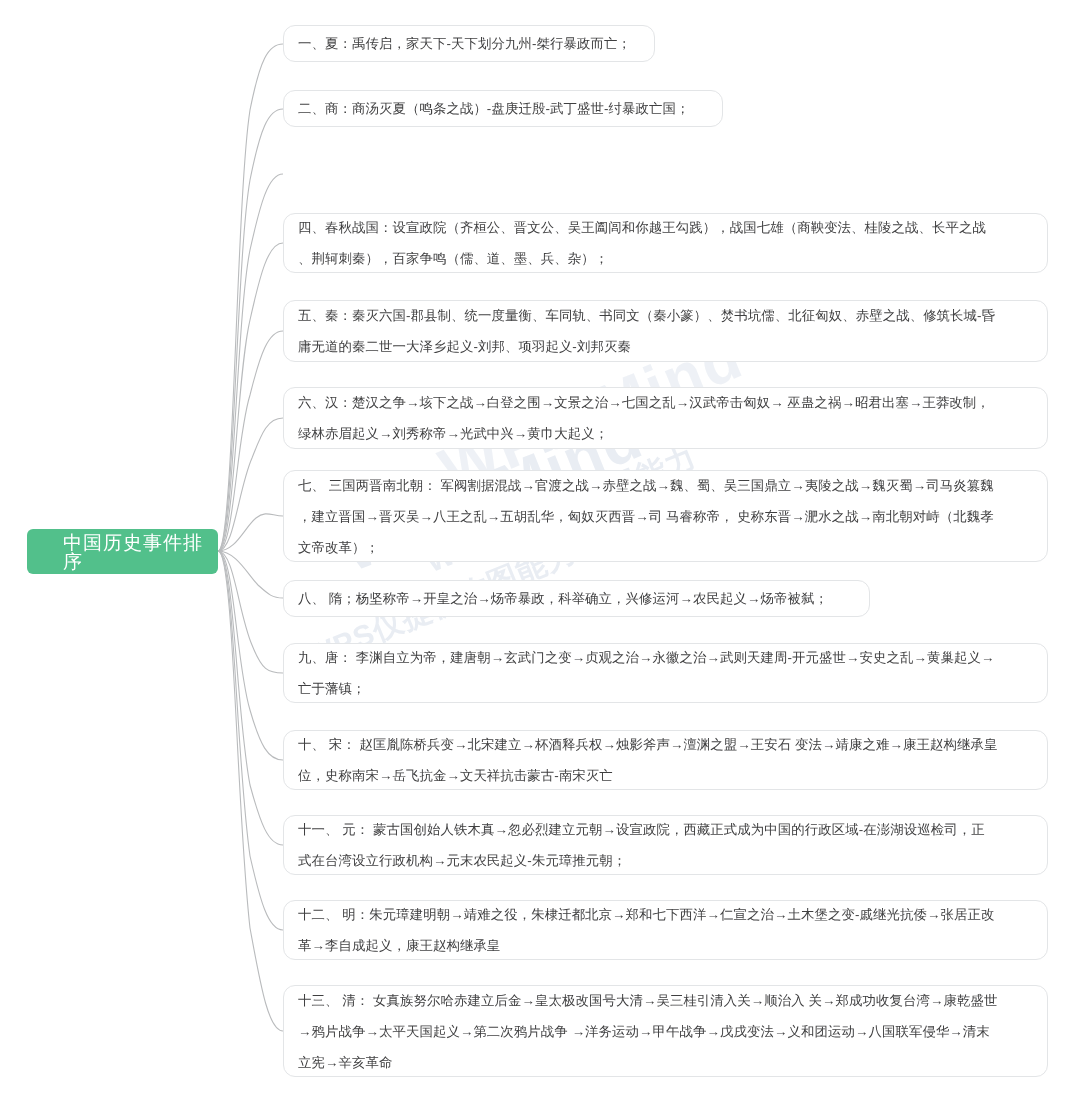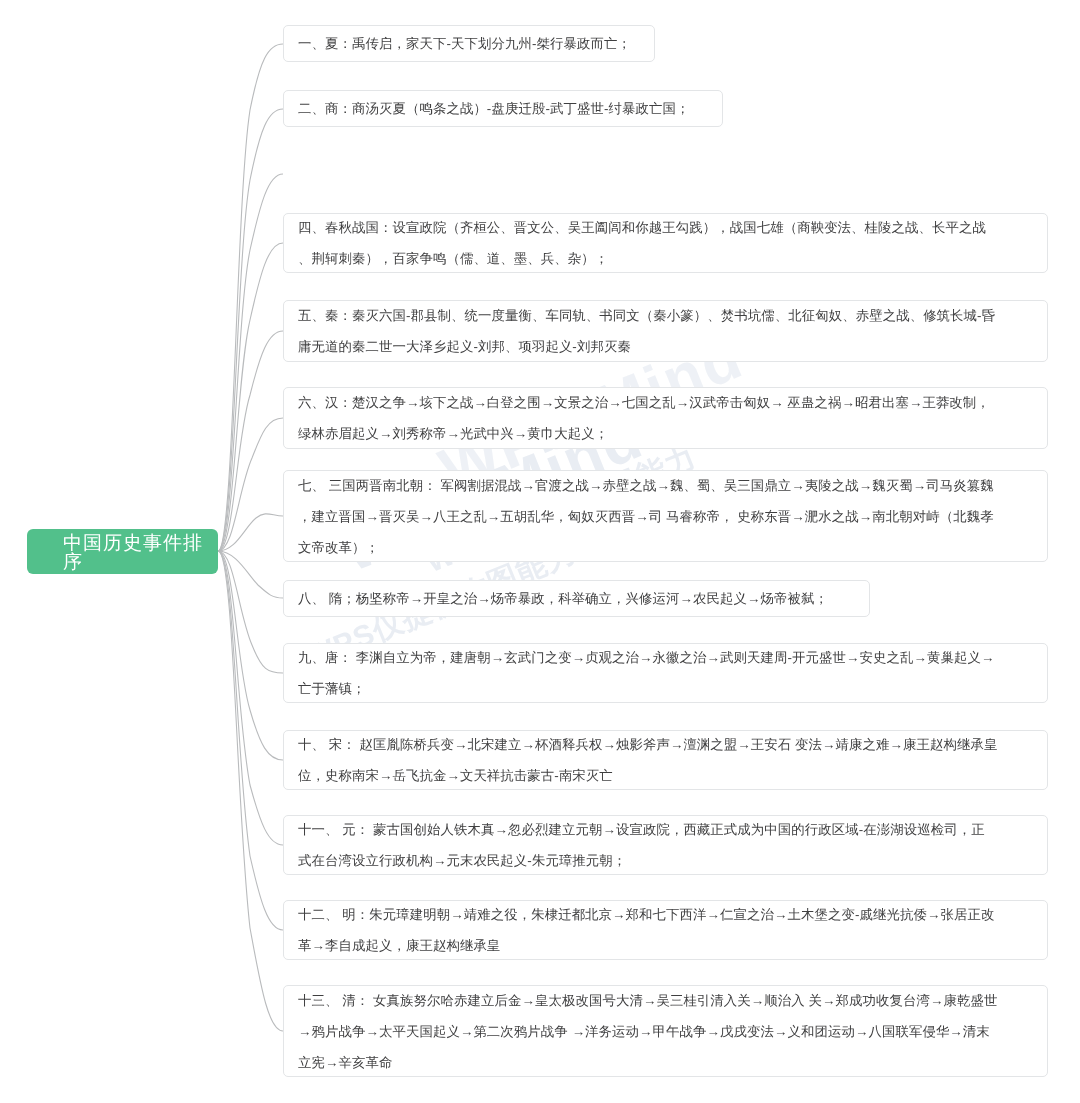--- a/index.html
+++ b/index.html
@@ -72,21 +72,21 @@
     color: #ffffff;
     font-size: 19px;
     letter-spacing: 1px;
     line-height: 1;
   }
   
   .branch-node {
     position: absolute;
     background: #ffffff;
     border: 1px solid #e3e5e7;
-    border-radius: 5px;
+    border-radius: 12px;
     box-sizing: border-box;
     z-index: 2;
     display: flex;
     align-items: center;
     padding: 0 14px;
   }
   .branch-node-label {
     color: #3f3f40;
     font-size: 13.4px;
     line-height: 31px;

